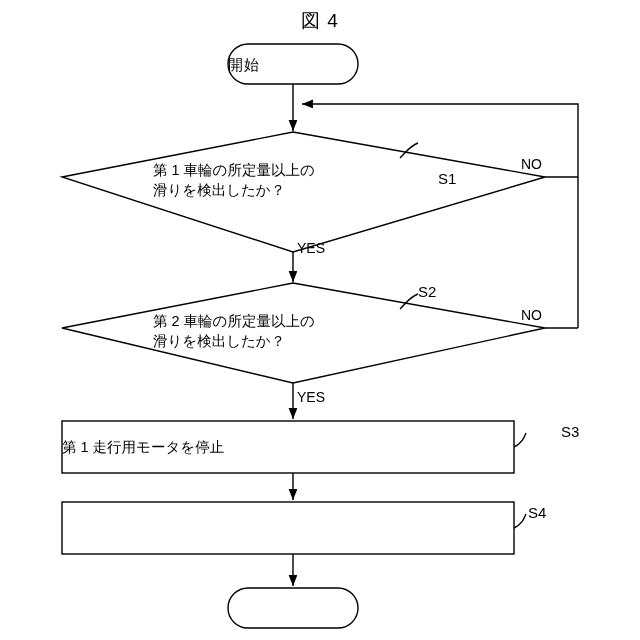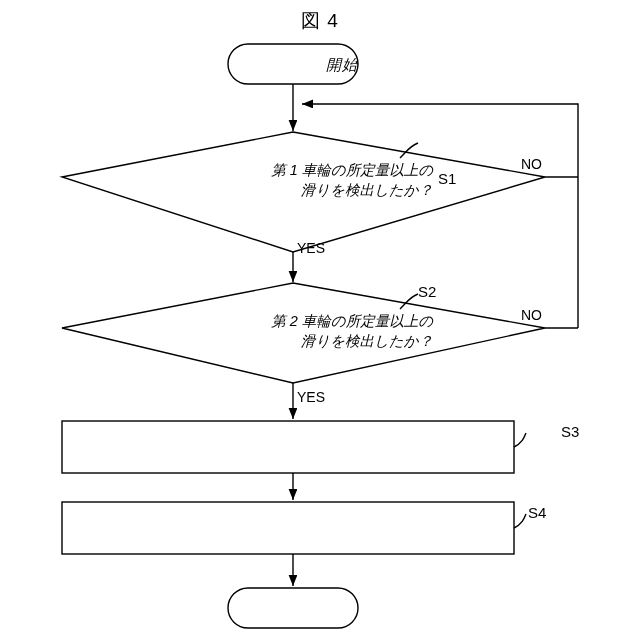--- a/index.html
+++ b/index.html
@@ -28,25 +28,24 @@
     position: absolute;
     left: 0;
     top: 8px;
     width: 640px;
     text-align: center;
     font-size: 19px;
     letter-spacing: 1px;
   }
   .node-label {
     position: absolute;
-    text-align: right;
+    text-align: left;
     font-size: 14.5px;
     line-height: 1.35;
     white-space: pre-line;
-    font-style: italic;
   }
   .edge-label {
     position: absolute;
     font-size: 14px;
   }
   .step-label {
     position: absolute;
     font-size: 15px;
   }
   .terminal-label { font-size: 15px; letter-spacing: 1px; }
@@ -104,20 +103,21 @@
   </svg>
 
   <div class="node-label terminal-label" style="left:228px; top:55px; width:130px;">開始</div>
 
   <div class="node-label" style="left:153px; top:161px; width:280px;">第 1 車輪の所定量以上の
 滑りを検出したか？</div>
 
   <div class="node-label" style="left:153px; top:312px; width:280px;">第 2 車輪の所定量以上の
 滑りを検出したか？</div>
 
+  <div class="node-label" style="left:62px; top:438px; width:452px;">第 1 走行用モータを停止</div>
 
 
 
   <div class="edge-label" style="left:297px; top:240px;">YES</div>
   <div class="edge-label" style="left:521px; top:156px;">NO</div>
   <div class="edge-label" style="left:297px; top:389px;">YES</div>
   <div class="edge-label" style="left:521px; top:307px;">NO</div>
 
   <div class="step-label" style="left:438px; top:132px;margin-top:38px;">S1</div>
   <div class="step-label" style="left:418px; top:283px;">S2</div>

